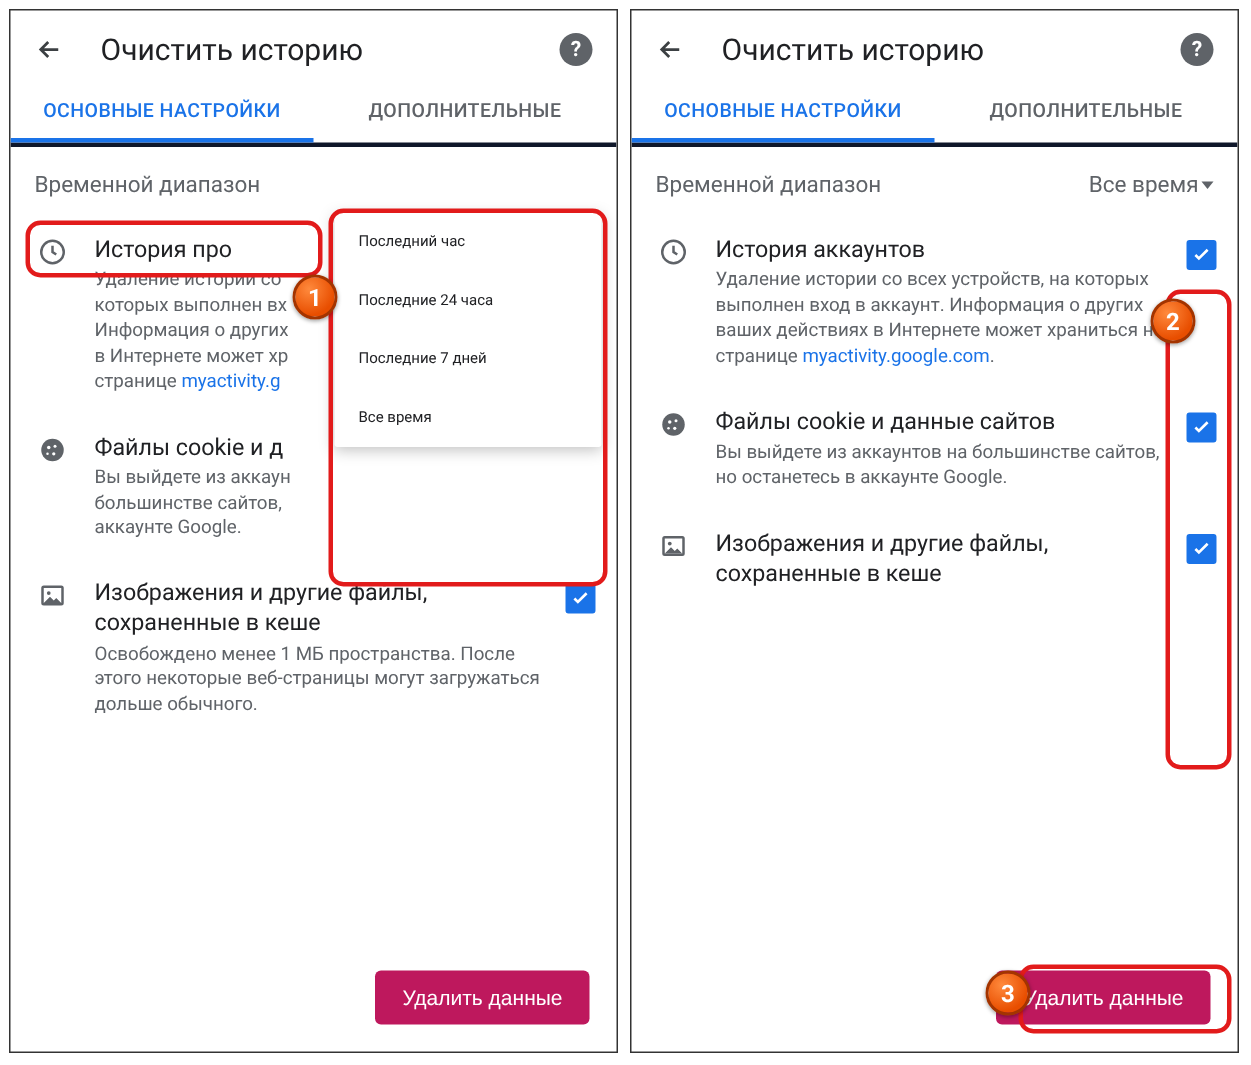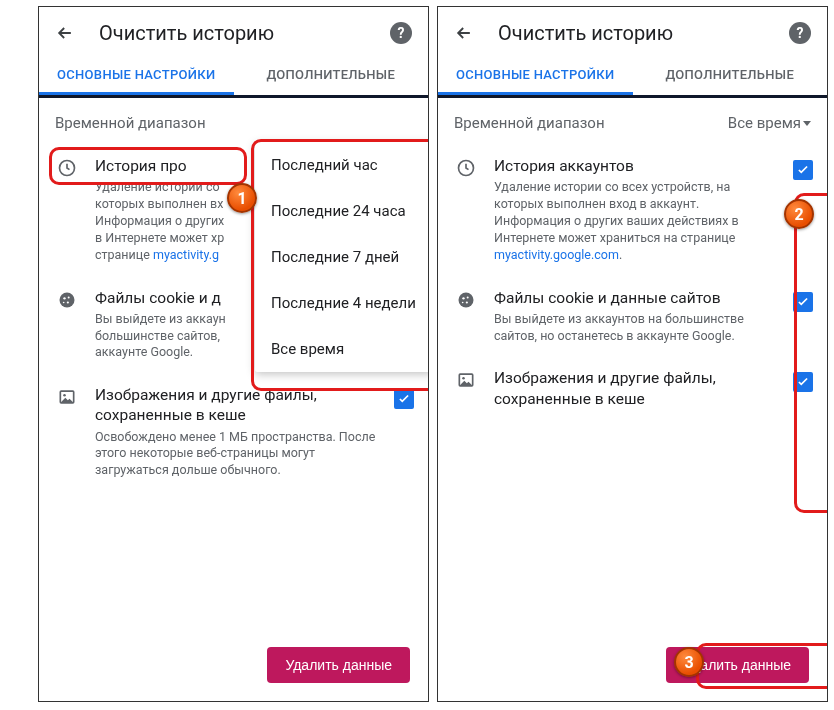--- a/index.html
+++ b/index.html
@@ -7,21 +7,20 @@
     font-family: Roboto, Arial, sans-serif;
     background: #fff;
     width: 834px;
     height: 710px;
     position: relative;
   }
   .container {
     display: flex;
     gap: 8px;
     padding: 6px;
-    margin-left: 32px;
   }
   .phone {
     width: 406px;
     height: 696px;
     border: 1px solid #333;
     background: #fff;
     position: relative;
     overflow: hidden;
   }
   .header {
@@ -132,21 +131,21 @@
     top: 135px;
     left: 216px;
     width: 178px;
     background: #fff;
     box-shadow: 0 2px 10px rgba(0,0,0,0.25);
     border-radius: 2px;
     z-index: 2;
   }
   .dropdown-item {
     padding: 14px 16px;
-    font-size: 15px;
+    font-size: 10px;
     color: #202124;
   }
   
   .hl {
     position: absolute;
     border: 3px solid #e21b1b;
     border-radius: 10px;
     pointer-events: none;
     z-index: 5;
   }
@@ -250,21 +249,20 @@
           </svg>
       </div>
     </div>
 
     <button class="delete-btn">Удалить данные</button>
 
     <div class="dropdown">
       <div class="dropdown-item">Последний час</div>
       <div class="dropdown-item">Последние 24 часа</div>
       <div class="dropdown-item">Последние 7 дней</div>
-      <div class="dropdown-item">Последние 4 недели</div>
       <div class="dropdown-item">Все время</div>
     </div>
 
     <div class="hl" style="top:140px;left:10px;width:198px;height:38px;"></div>
     <div class="hl" style="top:132px;left:212px;width:186px;height:252px;"></div>
     <div class="badge" style="top:176px;left:188px;">1</div>
   </div>
 
   <div class="phone">
     <div class="header">

